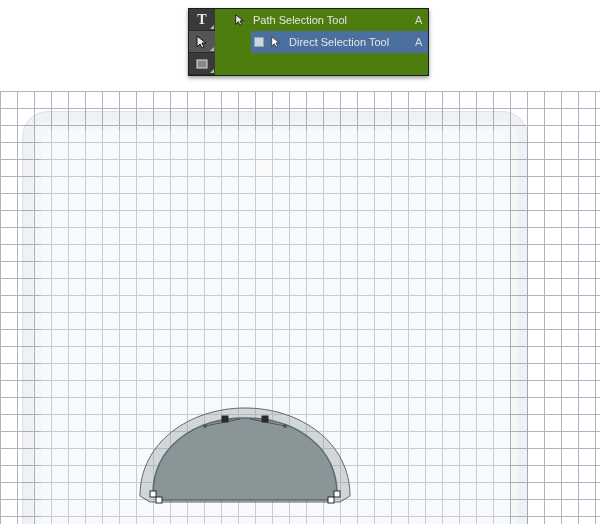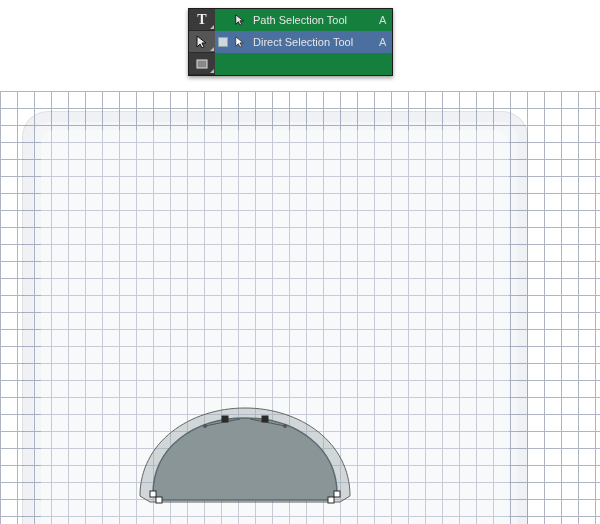--- a/index.html
+++ b/index.html
@@ -46,34 +46,35 @@
     position: absolute;
     right: 1px;
     bottom: 1px;
     width: 0; height: 0;
     border-right: 4px solid #bbb;
     border-top: 4px solid transparent;
   }
   .flyout {
     display: flex;
     flex-direction: column;
-    background: #15803d;
+    background: #4d7c0f;
   }
   .flyout-row {
     display: flex;
     align-items: center;
     height: 22px;
     padding: 0 6px 0 4px;
     gap: 6px;
     color: #e6e6e6;
     cursor: default;
     white-space: nowrap;
   }
   .flyout-row.highlight {
     background: #4b6f9e;
+    margin-left: 36px;
   }
   .flyout-check {
     width: 8px;
     height: 8px;
     display: inline-block;
   }
   .flyout-check.on {
     background: #cfd6df;
     outline: 1px solid #8aa;
   }

